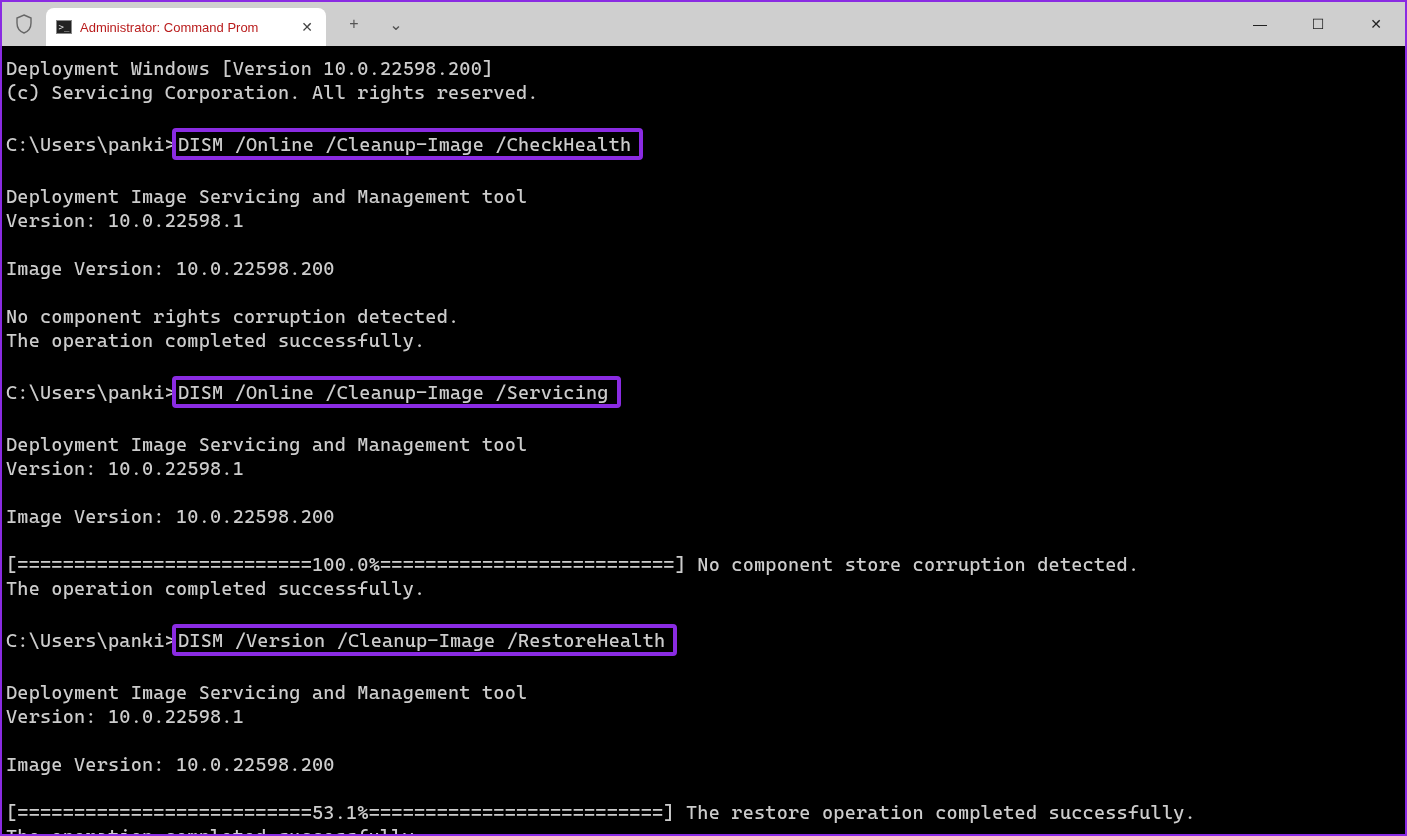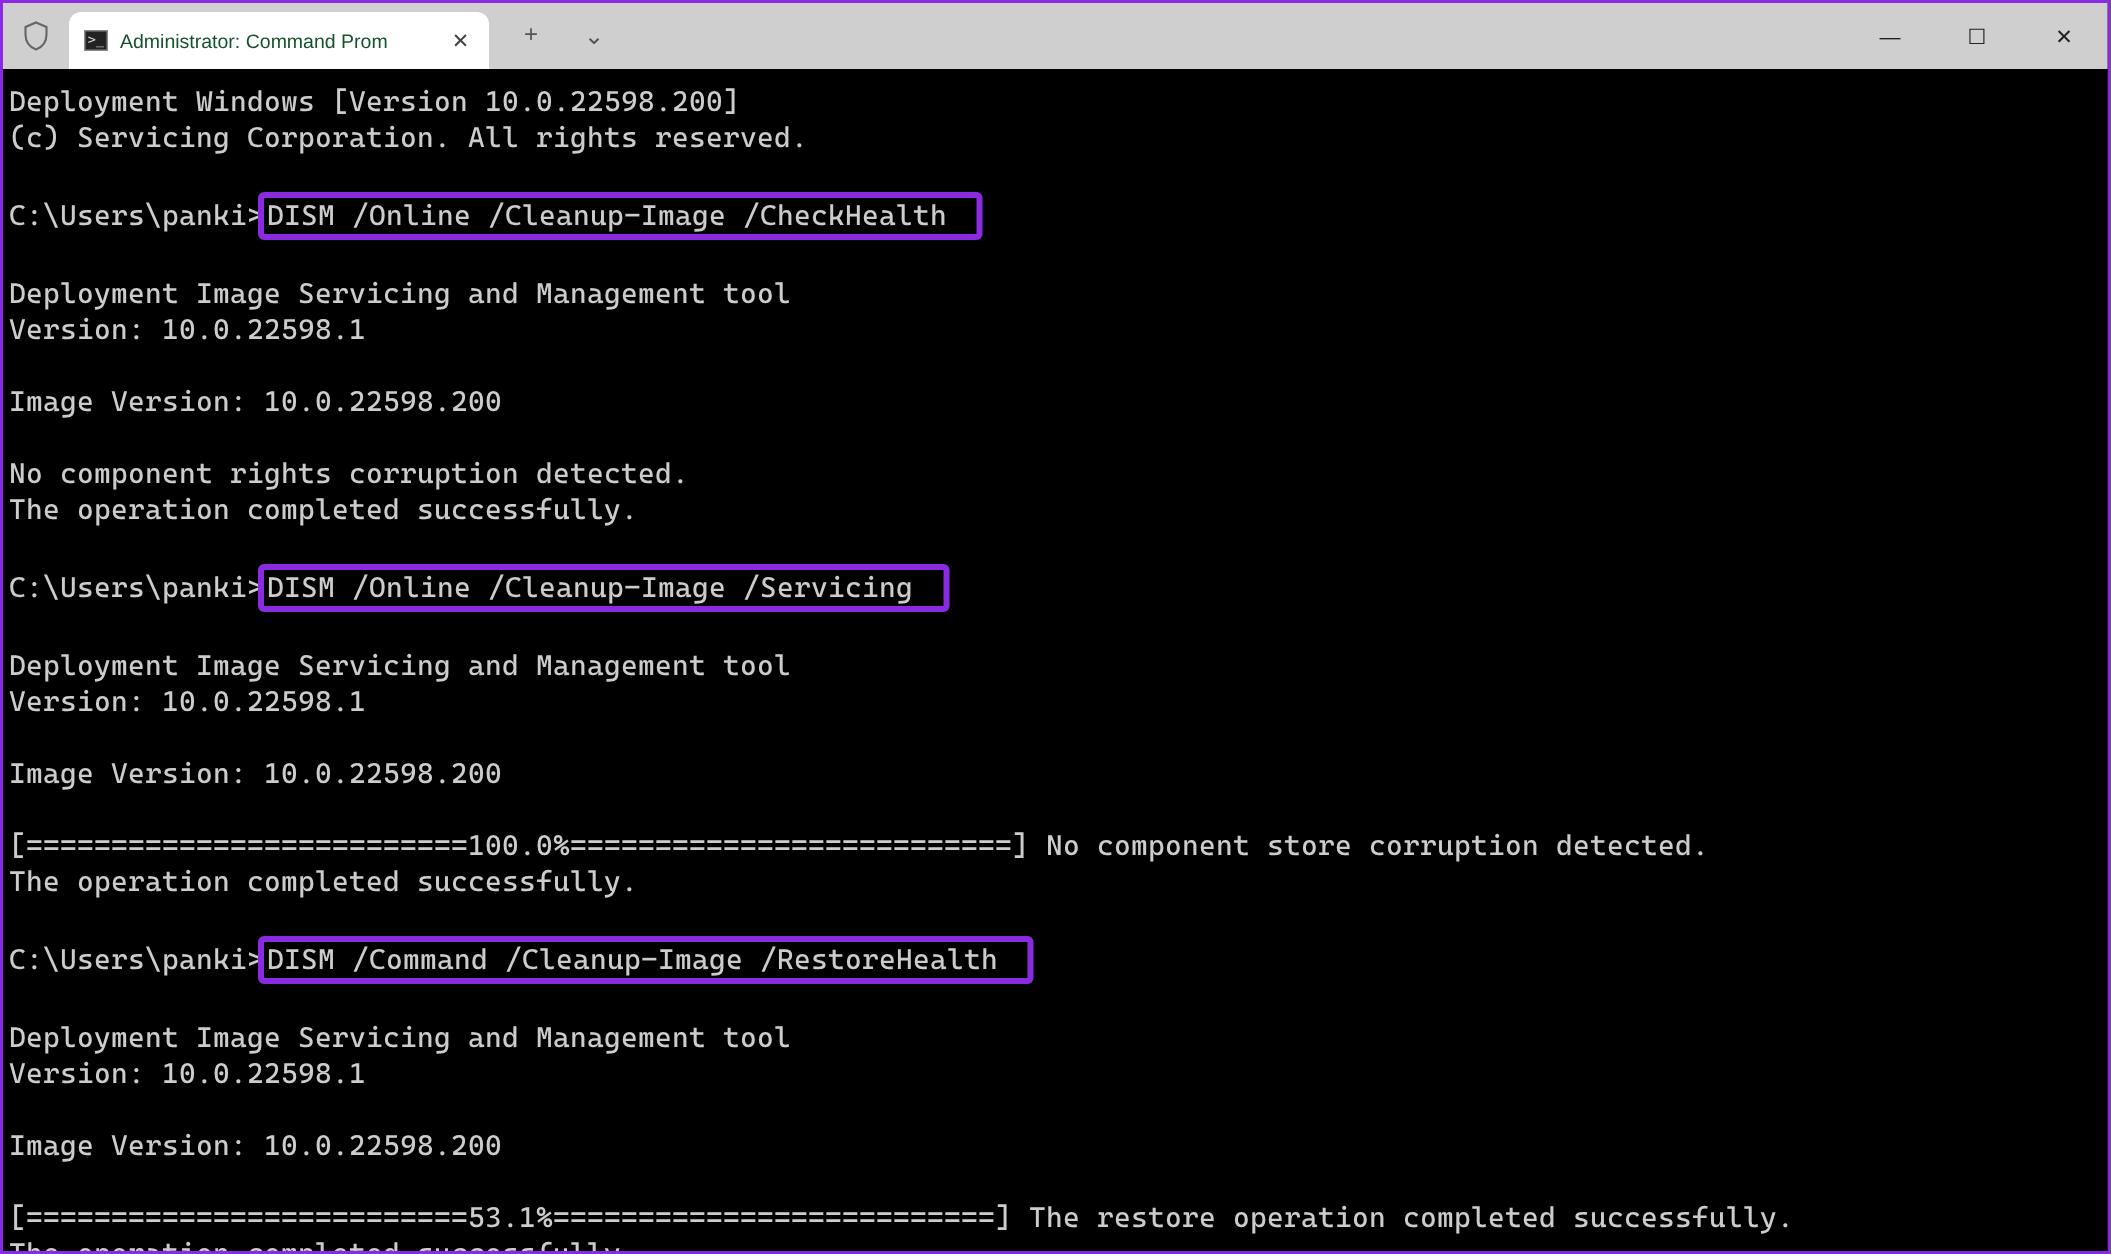--- a/index.html
+++ b/index.html
@@ -33,21 +33,21 @@
     min-width: 280px;
     height: 38px;
   }
   .tab-cmd-icon {
     width: 16px; height: 14px;
     background: #222;
     border: 1px solid #888;
     display: flex; align-items: center; justify-content: center;
   }
   .tab-cmd-icon span { color: #ddd; font-size: 9px; line-height: 1; font-family: monospace; }
-  .tab-title { flex: 1; font-size: 13px; color: #14532d; white-space: nowrap; overflow: hidden; text-overflow: ellipsis; }
+  .tab-title { flex: 1; font-size: 13px; color: #b91c1c; white-space: nowrap; overflow: hidden; text-overflow: ellipsis; }
   .tab-close { width: 18px; height: 18px; display:flex; align-items:center; justify-content:center; color:#444; font-size:14px; border-radius:3px; }
   .tab-actions {
     display: flex; align-items: center; gap: 22px;
     padding: 0 18px;
     color: #555;
   }
   .tab-actions .btn { width:20px; height:20px; display:flex; align-items:center; justify-content:center; font-size:16px; }
   .win-controls {
     margin-left: auto;
     display: flex;
@@ -67,21 +67,21 @@
     line-height: 24px;
     padding: 10px 4px 4px 4px;
     white-space: pre;
     letter-spacing: 0.2px;
     overflow: hidden;
   }
   .hl {
     display: inline-block;
     border: 4px solid #8a2be2;
     border-radius: 4px;
-    padding: 0 20px 0 2px;
+    padding: 0 8px 0 2px;
     margin-left: -4px;
   }
 </style>
 </head>
 <body>
 
 <div class="window">
 
   <div class="titlebar">
     <div class="shield">
@@ -126,21 +126,21 @@
 <span>C:\Users\panki&gt;</span><span class="hl">DISM /Online /Cleanup-Image /Servicing</span>
 <span></span>
 <span>Deployment Image Servicing and Management tool</span>
 <span>Version: 10.0.22598.1</span>
 <span></span>
 <span>Image Version: 10.0.22598.200</span>
 <span></span>
 <span>[==========================100.0%==========================] No component store corruption detected.</span>
 <span>The operation completed successfully.</span>
 <span></span>
-<span>C:\Users\panki&gt;</span><span class="hl">DISM /Command /Cleanup-Image /RestoreHealth</span>
+<span>C:\Users\panki&gt;</span><span class="hl">DISM /Version /Cleanup-Image /RestoreHealth</span>
 <span></span>
 <span>Deployment Image Servicing and Management tool</span>
 <span>Version: 10.0.22598.1</span>
 <span></span>
 <span>Image Version: 10.0.22598.200</span>
 <span></span>
 <span>[==========================53.1%==========================] The restore operation completed successfully.</span>
 <span>The operation completed successfully.</span></div>
 
 </div>

